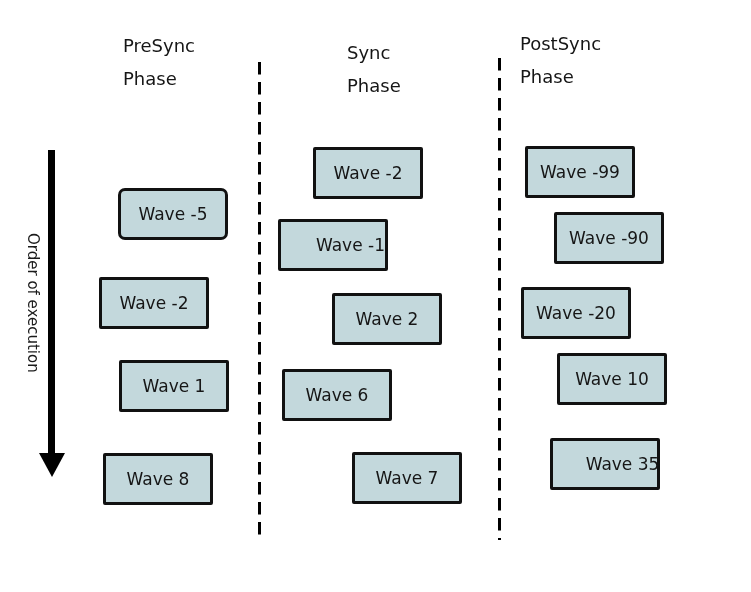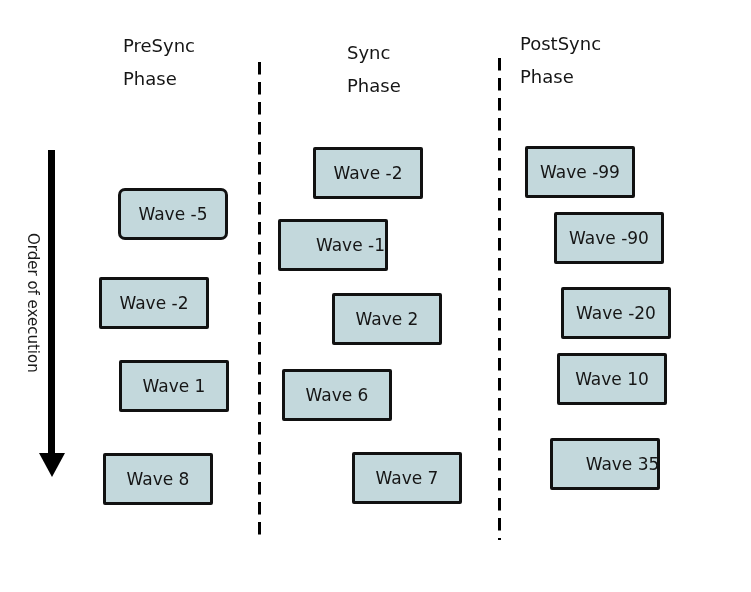--- a/index.html
+++ b/index.html
@@ -112,21 +112,21 @@
     </div>
       <div class="wave-box" style="left: 352px; top: 452px;">
       <span>Wave 7</span>
     </div>
       <div class="wave-box" style="left: 525px; top: 146px;">
       <span>Wave -99</span>
     </div>
       <div class="wave-box" style="left: 554px; top: 212px;">
       <span>Wave -90</span>
     </div>
-      <div class="wave-box" style="left: 521px; top: 287px; margin-left: 40px;">
+      <div class="wave-box" style="left: 521px; top: 287px;">
       <span>Wave -20</span>
     </div>
       <div class="wave-box" style="left: 557px; top: 353px;">
       <span>Wave 10</span>
     </div>
       <div class="wave-box" style="left: 550px; top: 438px; padding-left: 35px;">
       <span>Wave 35</span>
     </div>
     </div>
 

